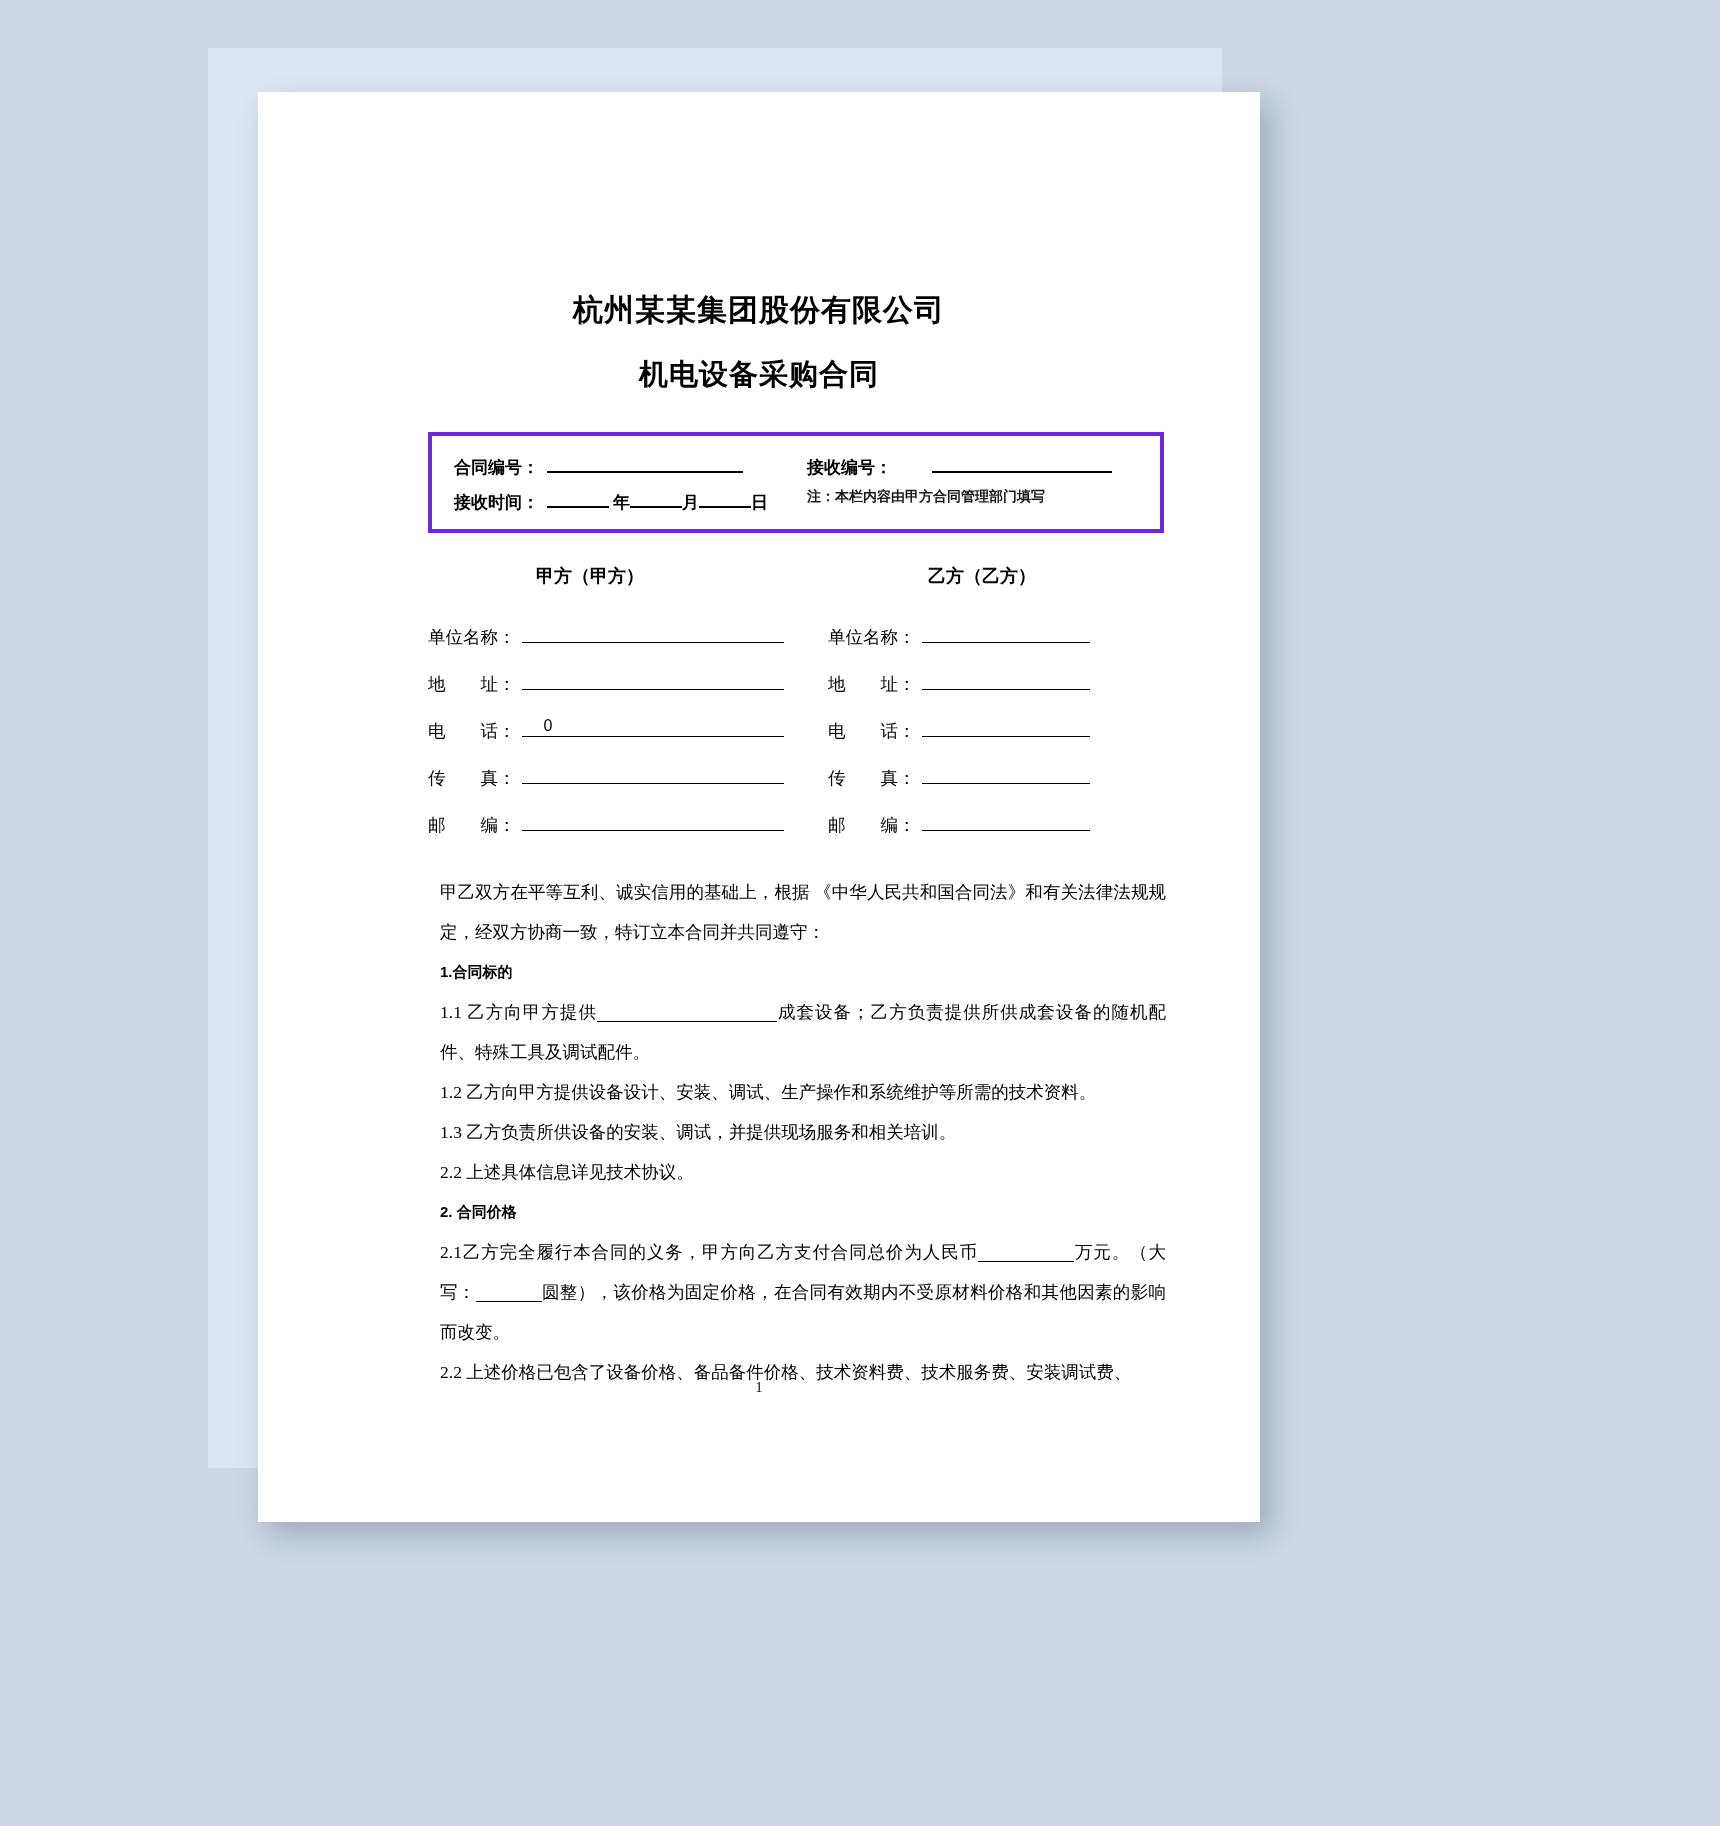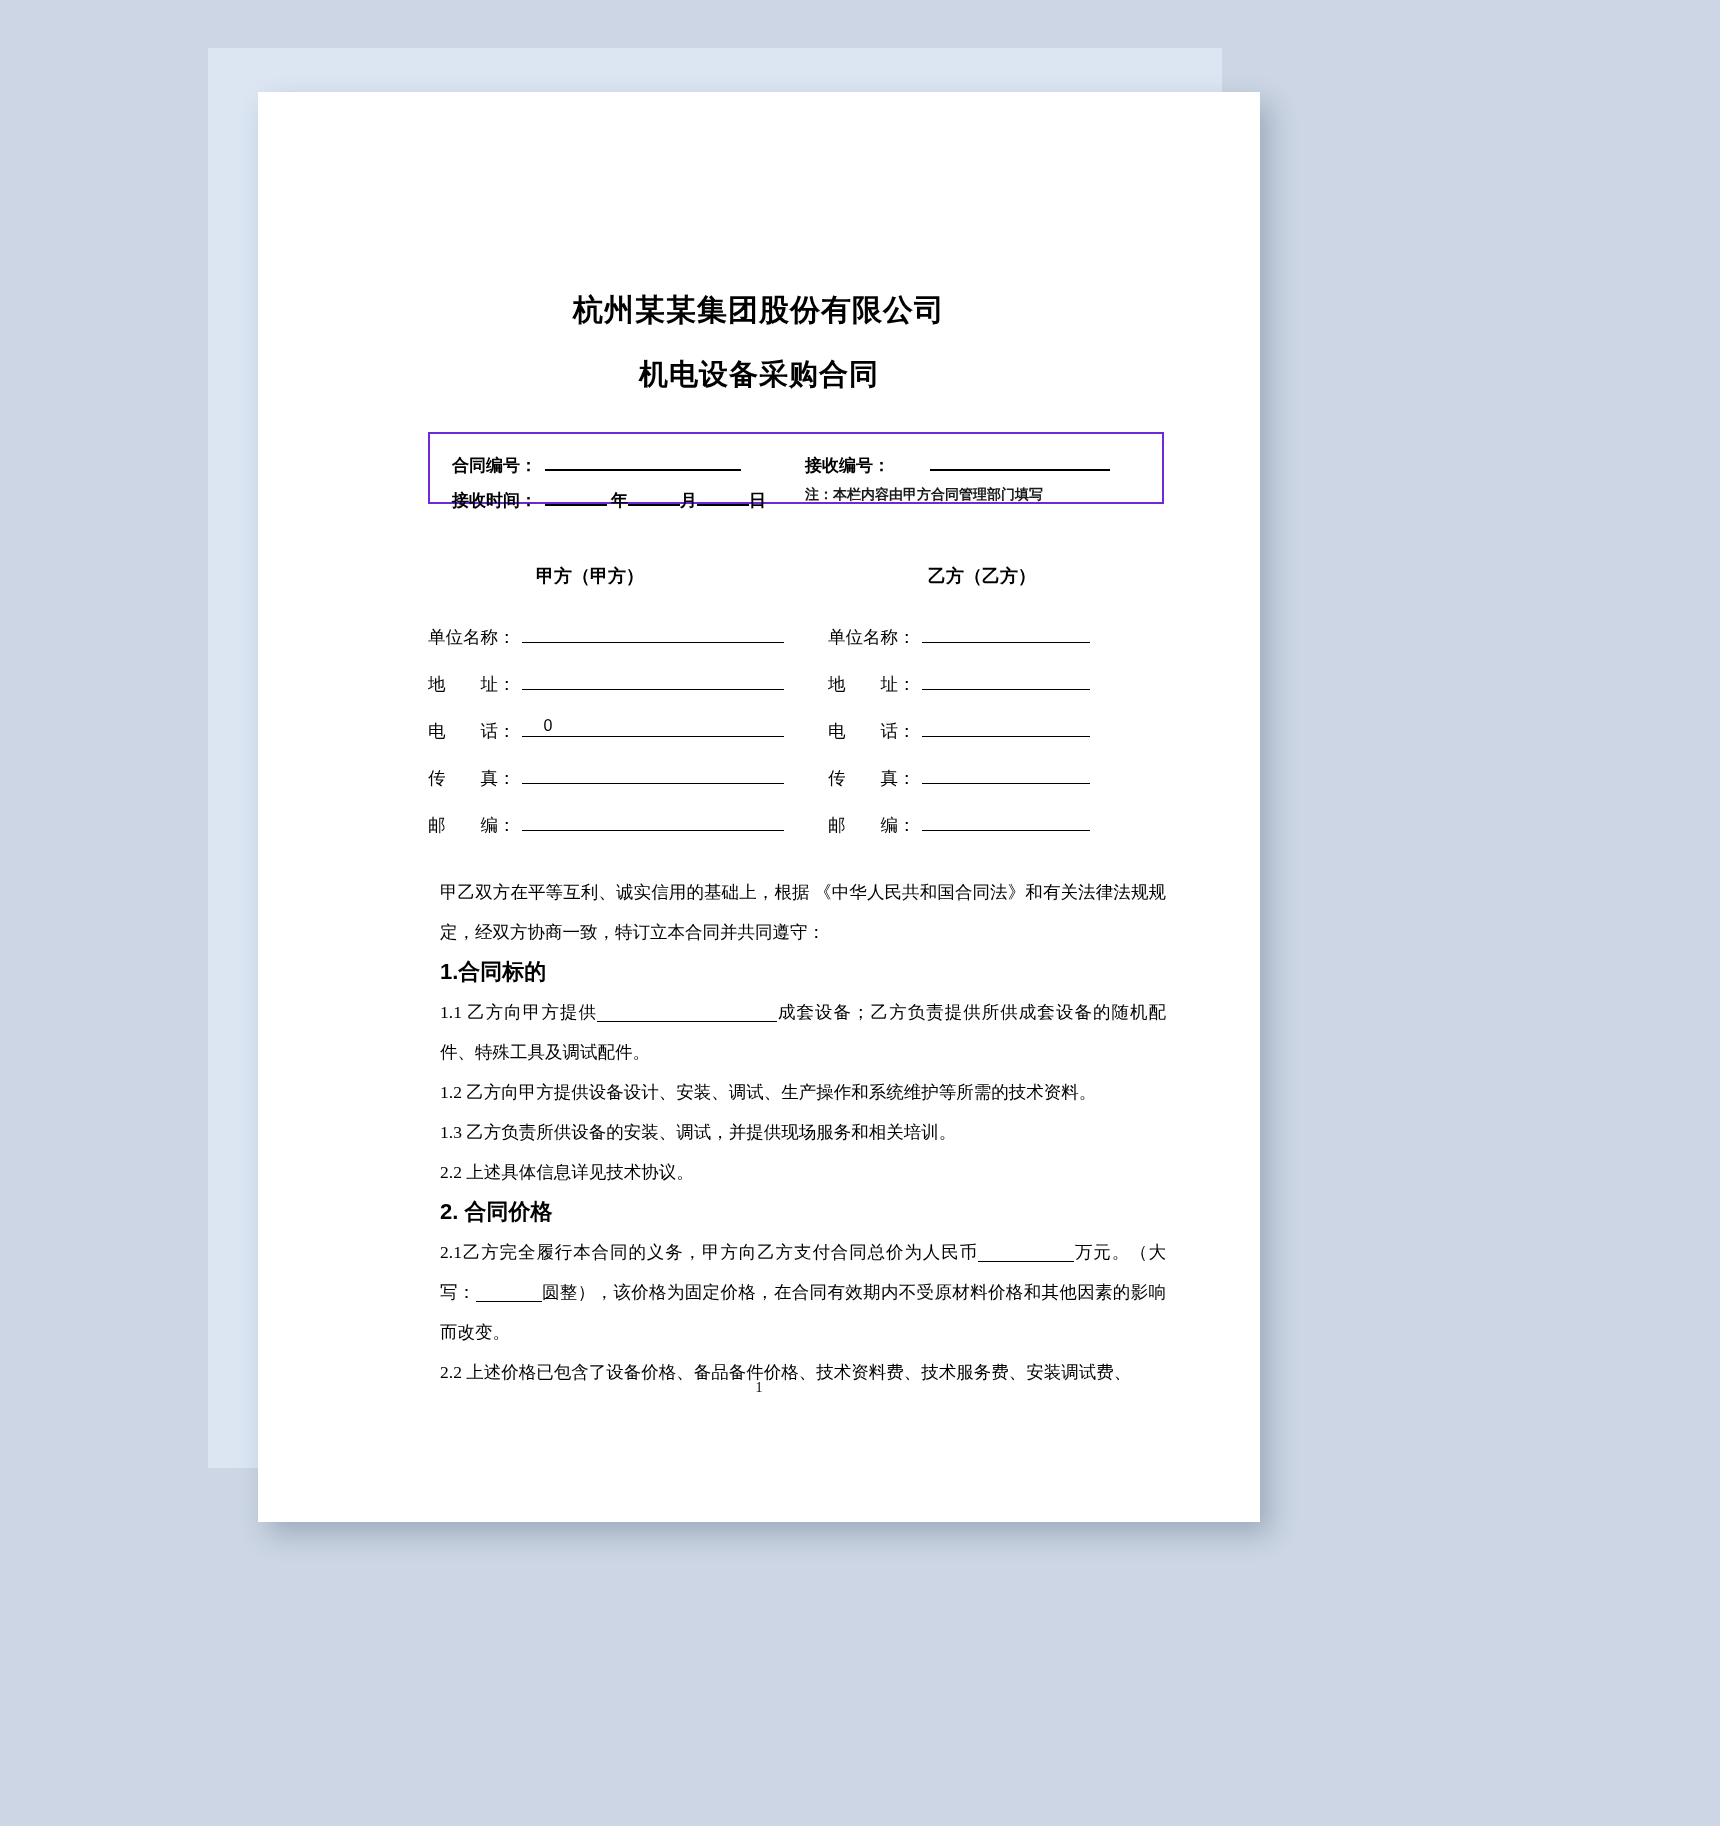--- a/index.html
+++ b/index.html
@@ -61,22 +61,22 @@
   }
   .doc-title.line1 { top: 198px; font-size: 30px; letter-spacing: 1px; }
   .doc-title.line2 { top: 263px; font-size: 29px; letter-spacing: 1px; }
 
   
   .receipt-box {
     position: absolute;
     left: 170px;
     top: 340px;
     width: 736px;
-    height: 72px;
-    border: 2px solid #6d28d9;
+    height: 101px;
+    border: 4px solid #6d28d9;
     box-sizing: border-box;
   }
   .receipt-row {
     position: absolute;
     left: 0;
     right: 0;
     display: flex;
     align-items: baseline;
     font-family: "Liberation Sans", "DejaVu Sans", sans-serif;
     font-size: 17px;
@@ -190,21 +190,21 @@
     font-family: "Liberation Serif", "DejaVu Serif", serif;
     font-size: 17.5px;
     color: #000;
     line-height: 40px;
   }
   .para { margin: 0 0 0 12px; text-align: justify; }
   .para.intro { text-indent: 0; }
   .heading {
     font-weight: bold;
     font-family: "Liberation Sans", "DejaVu Sans", sans-serif;
-    font-size: 22px;
+    font-size: 15px;
   }
   .inline-blank {
     display: inline-block;
     border-bottom: 1.6px solid #000;
     height: 1em;
     vertical-align: text-bottom;
   }
   .ib-equip { width: 180px; }
   .ib-amount { width: 96px; }
   .ib-words { width: 66px; }

